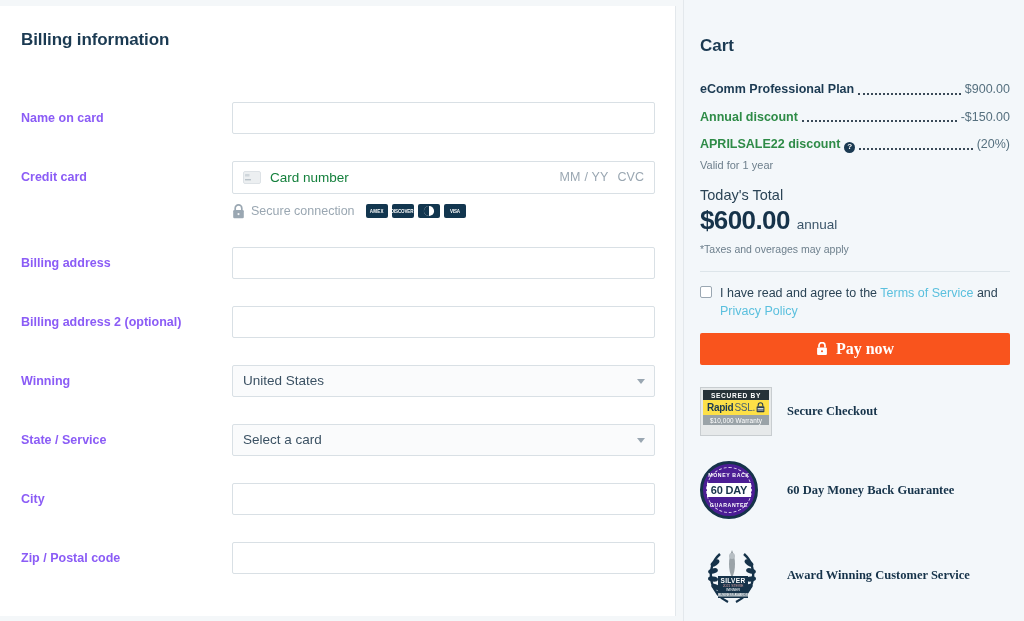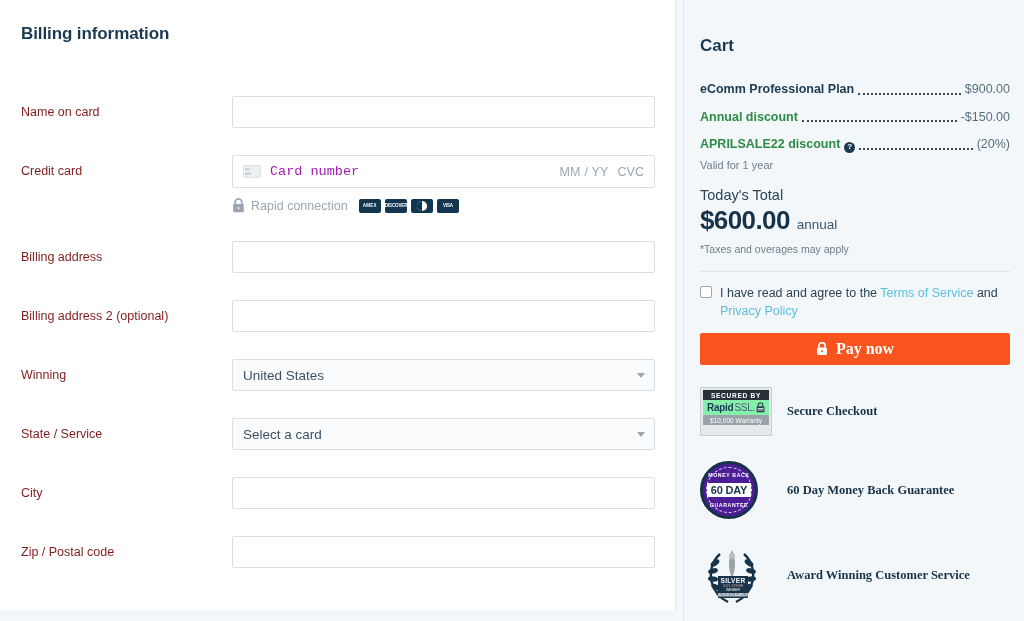--- a/index.html
+++ b/index.html
@@ -3,41 +3,41 @@
 <meta charset="utf-8">
 <style>
   * { box-sizing: border-box; }
   html, body {
     margin: 0; padding: 0;
     width: 1024px; height: 621px;
     background: #f4f7f9;
     font-family: "Liberation Sans", sans-serif;
     overflow: hidden;
   }
-  .page { position: relative; width: 1024px; height: 621px; display: flex; }
+  .page { position: relative; width: 1024px; height: 621px; display: flex; align-items: center; }
 
   
   .form-panel {
     width: 676px; height: 610px;
     background: #ffffff;
     border-right: 1px solid #e3e8ec;
     padding: 0;
     position: relative;
     flex: 0 0 676px;
   }
   .form-title {
     position: absolute; left: 21px; top: 24px;
     font-size: 17px; font-weight: bold; color: #1b3a52;
     letter-spacing: -0.1px;
   }
   .field-row { position: absolute; left: 0; width: 676px; height: 32px; }
   .field-label {
     position: absolute; left: 21px; top: 50%;
     transform: translateY(-50%);
-    font-size: 12.5px; font-weight: normal; color: #7f1d1d;
+    font-size: 12.5px; font-weight: bold; color: #8b5cf6;
     white-space: nowrap;
   }
   .field-ctrl {
     position: absolute; left: 232px; top: 0;
     width: 423px; height: 32px;
   }
   .txt-input {
     width: 100%; height: 32px;
     border: 1px solid #d9e0e5;
     border-radius: 2px;
@@ -51,21 +51,21 @@
 
   
   .cc-field {
     width: 100%; height: 33px;
     border: 1px solid #d9e0e5; border-radius: 2px;
     background: #fff;
     display: flex; align-items: center;
     padding: 0 10px;
   }
   .cc-icon { width: 18px; height: 13px; margin-right: 9px; flex: 0 0 18px; }
-  .cc-placeholder { font-size: 13.5px; color: #a21caf; flex: 1 1 auto; font-family: Liberation Mono, monospace; }
+  .cc-placeholder { font-size: 13.5px; color: #15803d; flex: 1 1 auto; }
   .cc-exp { font-size: 12.5px; color: #9aa7b2; letter-spacing: .2px; white-space: nowrap; }
   .cc-cvc { font-size: 12.5px; color: #9aa7b2; margin-left: 9px; }
 
   .secure-row {
     position: absolute; left: 232px; top: 43px;
     display: flex; align-items: center; gap: 6px;
   }
   .secure-lock { width: 13px; height: 15px; flex: 0 0 13px; }
   .secure-text { font-size: 12.5px; color: #9aa7b2; }
   .brand-list { display: flex; gap: 4px; margin-left: 5px; align-items: center; }
@@ -196,21 +196,21 @@
   .ssl {
     width: 72px; height: 49px; background: #e6e9ea;
     border: 1px solid #c8cdd0; padding: 2px;
   }
   .ssl-top {
     background: #263238; color: #fff;
     font-size: 6.6px; font-weight: bold; letter-spacing: .7px;
     text-align: center; padding: 1.5px 0;
   }
   .ssl-mid {
-    background: #86efac; display: flex; align-items: center;
+    background: #fde047; display: flex; align-items: center;
     justify-content: center; gap: 1px; padding: 2px 0;
   }
   .ssl-mid b { font-size: 10px; color: #1b3a52; font-weight: bold; letter-spacing: -.3px; }
   .ssl-mid i { font-size: 10px; color: #4a6070; font-style: normal; letter-spacing: -.3px; }
   .ssl-bot {
     background: #9aa3a8; color: #fff; font-size: 6.4px;
     text-align: center; padding: 1.5px 0; letter-spacing: .1px;
   }
 
   
@@ -279,21 +279,21 @@
           <span class="cc-exp">MM / YY</span>
           <span class="cc-cvc">CVC</span>
         </div>
       </div>
       <div class="secure-row">
         <svg class="secure-lock" viewBox="0 0 13 15">
           <path d="M3.2 6V4.2a3.3 3.3 0 016.6 0V6" fill="none" stroke="#9aa7b2" stroke-width="1.7"></path>
           <rect x="1.2" y="6" width="10.6" height="8.2" rx="1.2" fill="#9aa7b2"></rect>
           <circle cx="6.5" cy="10.1" r="1.1" fill="#f2f4f6"></circle>
         </svg>
-        <span class="secure-text">Rapid connection</span>
+        <span class="secure-text">Secure connection</span>
         <span class="brand-list">
           <span class="brand brand-amex">
             <span>AMEX</span>
           </span>
           <span class="brand brand-discover">
             <span>DISCOVER</span>
           </span>
           <span class="brand brand-diners">
             <span class="dc-outer"></span>
           </span>

